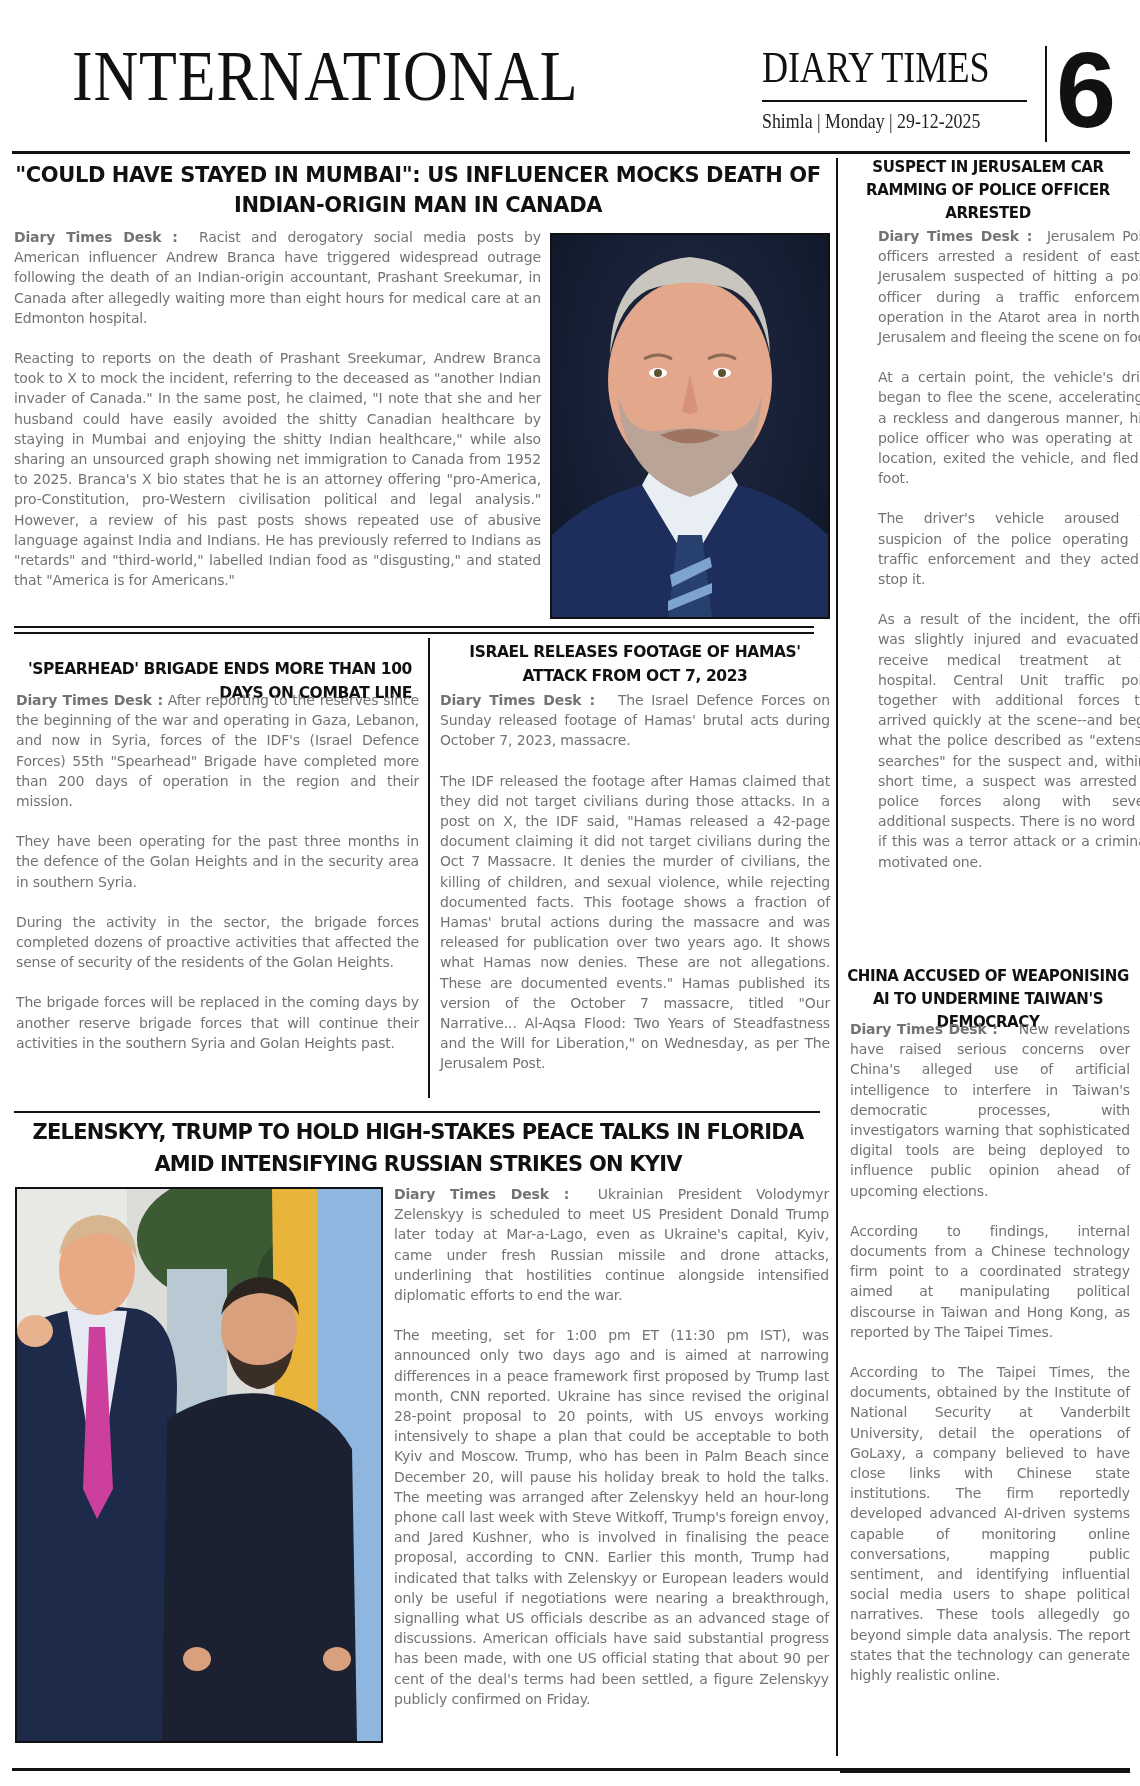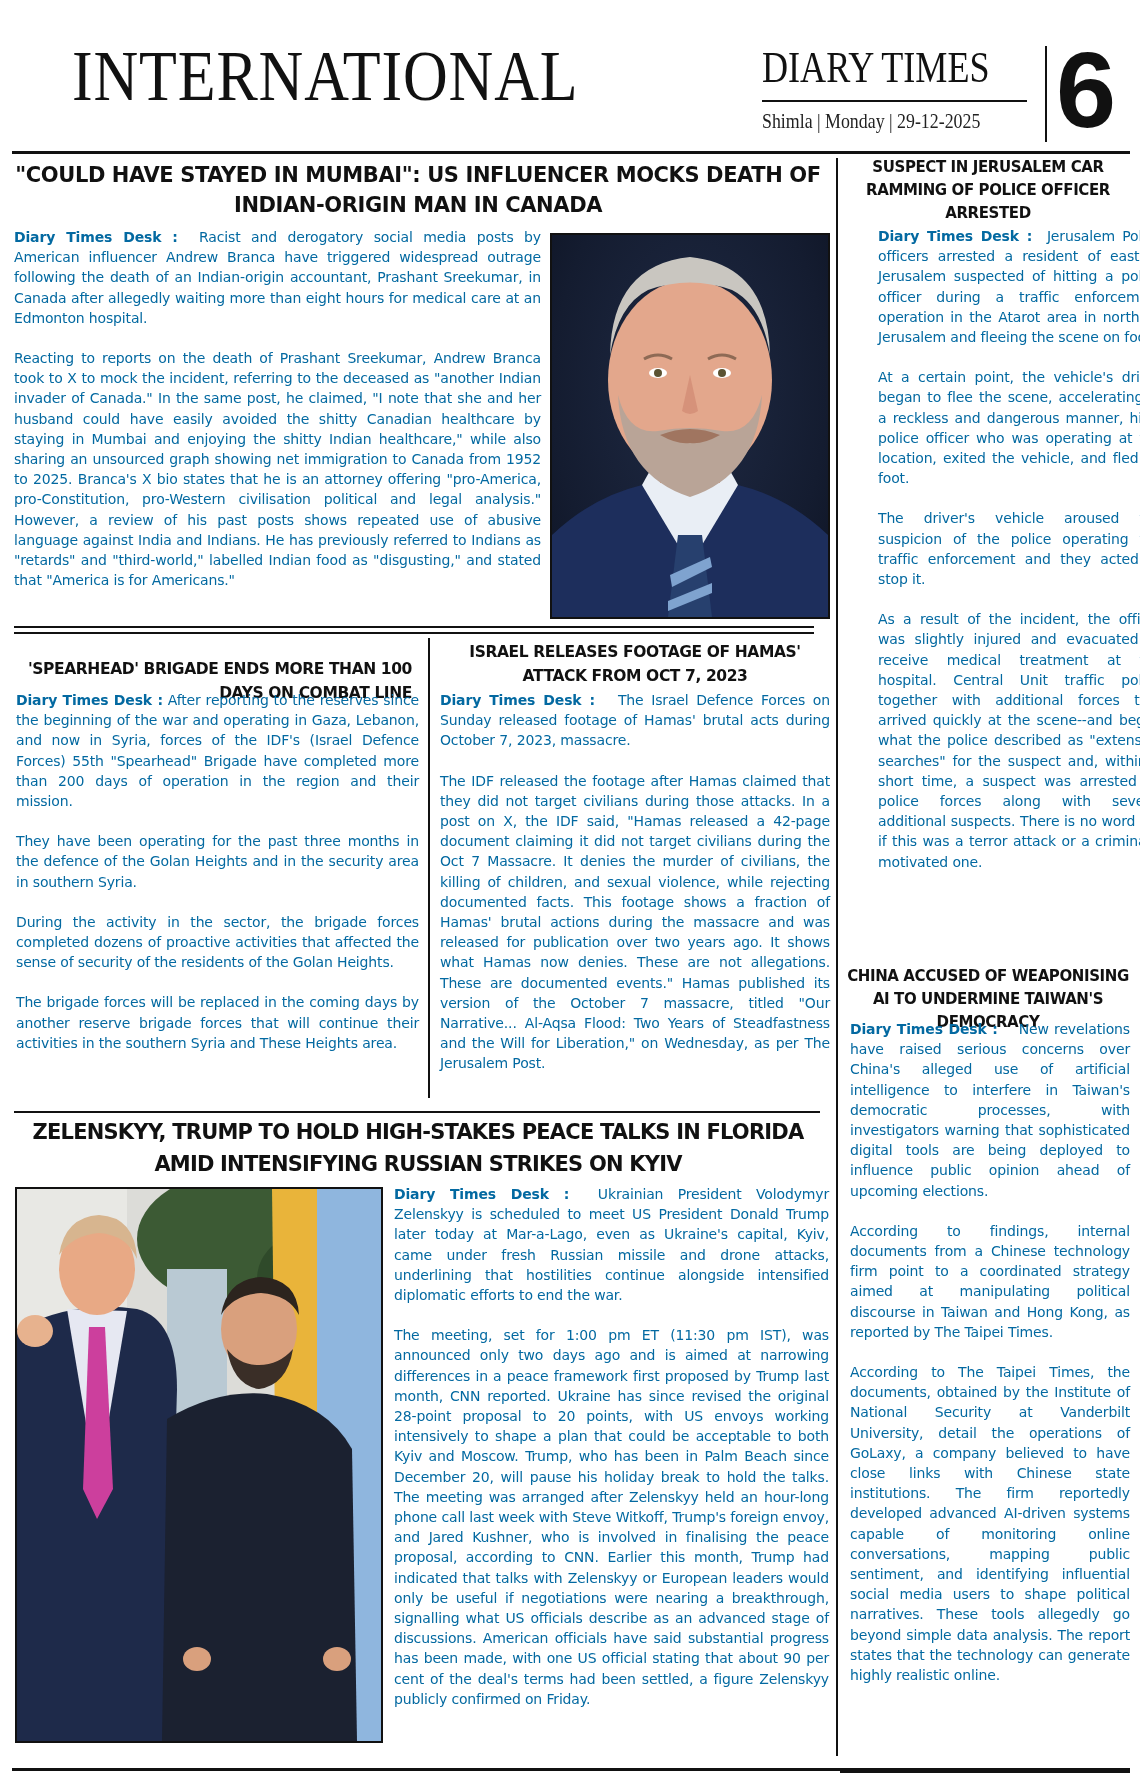--- a/index.html
+++ b/index.html
@@ -34,21 +34,21 @@
   }
   .rule-top { position: absolute; left: 12px; top: 151px; width: 1118px; height: 3px; background: #111; }
 
   
   .headline {
     font-family: "DejaVu Sans", "Liberation Sans", sans-serif; font-weight: bold;
     text-align: center; color: #111; letter-spacing: -0.4px;
   }
   .body {
     font-family: "DejaVu Sans", "Liberation Sans", sans-serif;
-    font-size: 14px; line-height: 20.2px; text-align: justify; color: #0369a1;
+    font-size: 14px; line-height: 20.2px; text-align: justify; color: #737373;
     letter-spacing: -0.15px;
   }
   .body p { margin-bottom: 20px; }
   .body p:last-child { margin-bottom: 0; }
   .byline { font-weight: bold; }
 
   
   .s1-head { position: absolute; left: 14px; top: 160px; width: 808px; font-size: 21px; line-height: 30px; }
   .s1-body { position: absolute; left: 14px; top: 227px; width: 527px; }
   .s1-photo {
@@ -142,21 +142,21 @@
 
 <div class="vsep-right"></div>
 <div class="dbl-rule-a"></div>
 <div class="dbl-rule-b"></div>
 
 <h2 class="headline s2-head">'SPEARHEAD' BRIGADE ENDS MORE THAN 100 DAYS ON COMBAT LINE</h2>
 <div class="body s2-body">
   <p><span class="byline">Diary Times Desk :</span> <span>After reporting to the reserves since the beginning of the war and operating in Gaza, Lebanon, and now in Syria, forces of the IDF's (Israel Defence Forces) 55th "Spearhead" Brigade have completed more than 200 days of operation in the region and their mission.</span></p>
   <p>They have been operating for the past three months in the defence of the Golan Heights and in the security area in southern Syria.</p>
   <p>During the activity in the sector, the brigade forces completed dozens of proactive activities that affected the sense of security of the residents of the Golan Heights.</p>
-  <p>The brigade forces will be replaced in the coming days by another reserve brigade forces that will continue their activities in the southern Syria and These Heights area.</p>
+  <p>The brigade forces will be replaced in the coming days by another reserve brigade forces that will continue their activities in the southern Syria and Golan Heights past.</p>
 </div>
 
 <div class="vsep-mid"></div>
 
 <h2 class="headline s3-head">ISRAEL RELEASES FOOTAGE OF HAMAS' ATTACK FROM OCT 7, 2023</h2>
 <div class="body s3-body">
   <p><span class="byline">Diary Times Desk :</span>&nbsp;&nbsp; <span>The Israel Defence Forces on Sunday released footage of Hamas' brutal acts during October 7, 2023, massacre.</span></p>
   <p>The IDF released the footage after Hamas claimed that they did not target civilians during those attacks. In a post on X, the IDF said, "Hamas released a 42-page document claiming it did not target civilians during the Oct 7 Massacre. It denies the murder of civilians, the killing of children, and sexual violence, while rejecting documented facts. This footage shows a fraction of Hamas' brutal actions during the massacre and was released for publication over two years ago. It shows what Hamas now denies. These are not allegations. These are documented events." Hamas published its version of the October 7 massacre, titled "Our Narrative... Al-Aqsa Flood: Two Years of Steadfastness and the Will for Liberation," on Wednesday, as per The Jerusalem Post.</p>
 </div>
 

